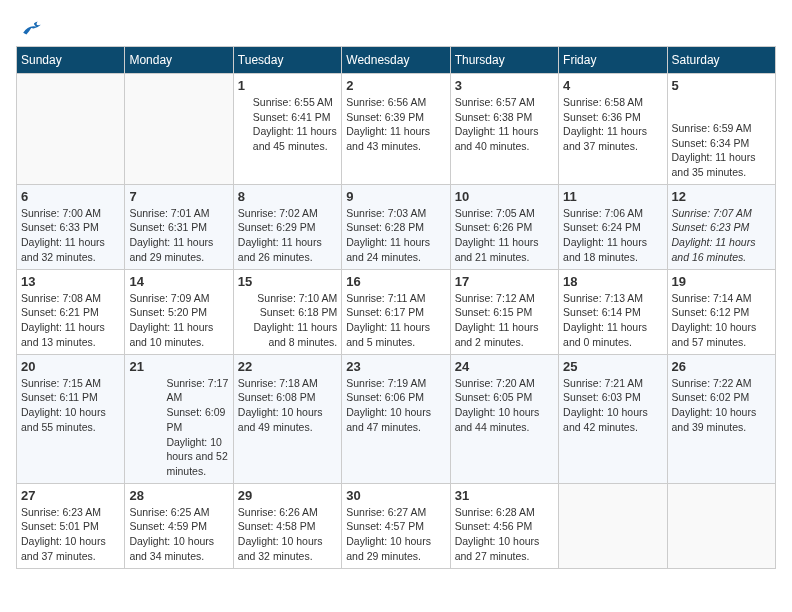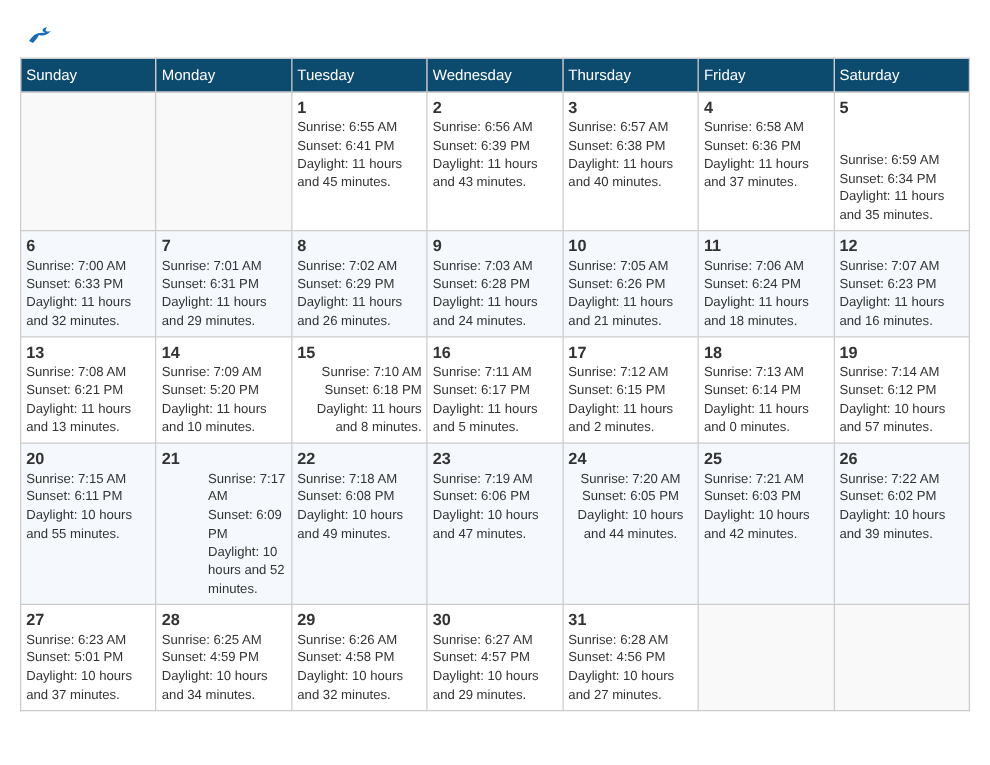--- a/index.html
+++ b/index.html
@@ -112,21 +112,21 @@
         <th>Friday</th>
         <th>Saturday</th>
       </tr>
   </thead>
   <tbody id="calendar-body">
   <tr>
         <td class="empty-cell"></td>
         <td class="empty-cell"></td>
         <td>
           <span class="day-num">1</span>
-          <div class="day-info" style="white-space: pre-line;">Sunrise: 6:55 AM
+          <div class="day-info" style="white-space: pre-line; margin-left: 15px;">Sunrise: 6:55 AM
 Sunset: 6:41 PM
 Daylight: 11 hours and 45 minutes.</div>
         </td>
         <td>
           <span class="day-num">2</span>
           <div class="day-info" style="white-space: pre-line;">Sunrise: 6:56 AM
 Sunset: 6:39 PM
 Daylight: 11 hours and 43 minutes.</div>
         </td>
         <td>
@@ -180,21 +180,21 @@
 Daylight: 11 hours and 21 minutes.</div>
         </td>
         <td>
           <span class="day-num">11</span>
           <div class="day-info" style="white-space: pre-line;">Sunrise: 7:06 AM
 Sunset: 6:24 PM
 Daylight: 11 hours and 18 minutes.</div>
         </td>
         <td>
           <span class="day-num">12</span>
-          <div class="day-info" style="white-space: pre-line;">Sunrise: 7:07 AM
+          <div class="day-info" style="white-space: pre-line; font-style: italic;">Sunrise: 7:07 AM
 Sunset: 6:23 PM
 Daylight: 11 hours and 16 minutes.</div>
         </td>
       </tr>
       <tr>
         <td>
           <span class="day-num">13</span>
           <div class="day-info" style="white-space: pre-line;">Sunrise: 7:08 AM
 Sunset: 6:21 PM
 Daylight: 11 hours and 13 minutes.</div>
@@ -256,21 +256,21 @@
 Daylight: 10 hours and 49 minutes.</div>
         </td>
         <td>
           <span class="day-num">23</span>
           <div class="day-info" style="white-space: pre-line;">Sunrise: 7:19 AM
 Sunset: 6:06 PM
 Daylight: 10 hours and 47 minutes.</div>
         </td>
         <td>
           <span class="day-num">24</span>
-          <div class="day-info" style="white-space: pre-line; text-align: center;">Sunrise: 7:20 AM
+          <div class="day-info" style="white-space: pre-line;">Sunrise: 7:20 AM
 Sunset: 6:05 PM
 Daylight: 10 hours and 44 minutes.</div>
         </td>
         <td>
           <span class="day-num">25</span>
           <div class="day-info" style="white-space: pre-line;">Sunrise: 7:21 AM
 Sunset: 6:03 PM
 Daylight: 10 hours and 42 minutes.</div>
         </td>
         <td>

